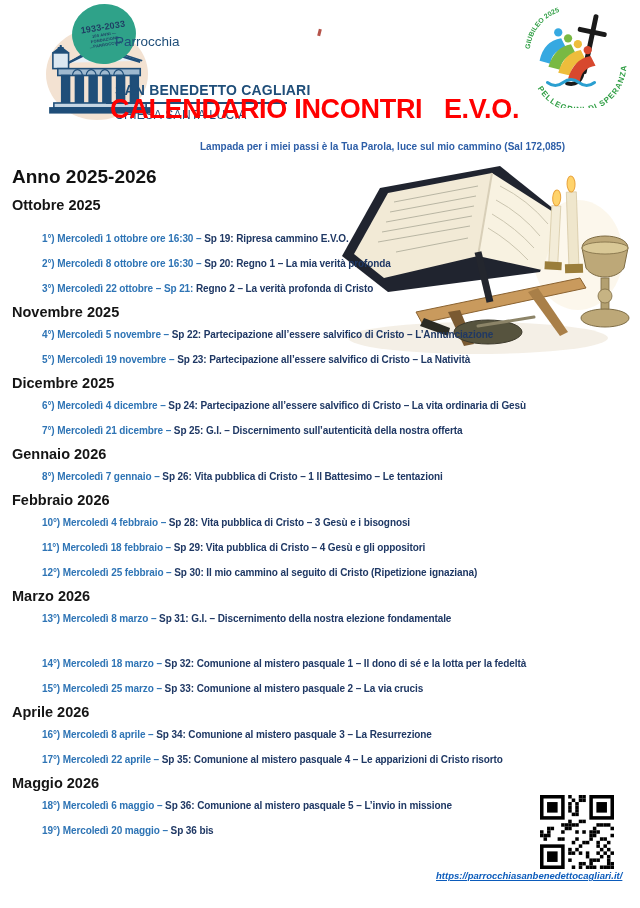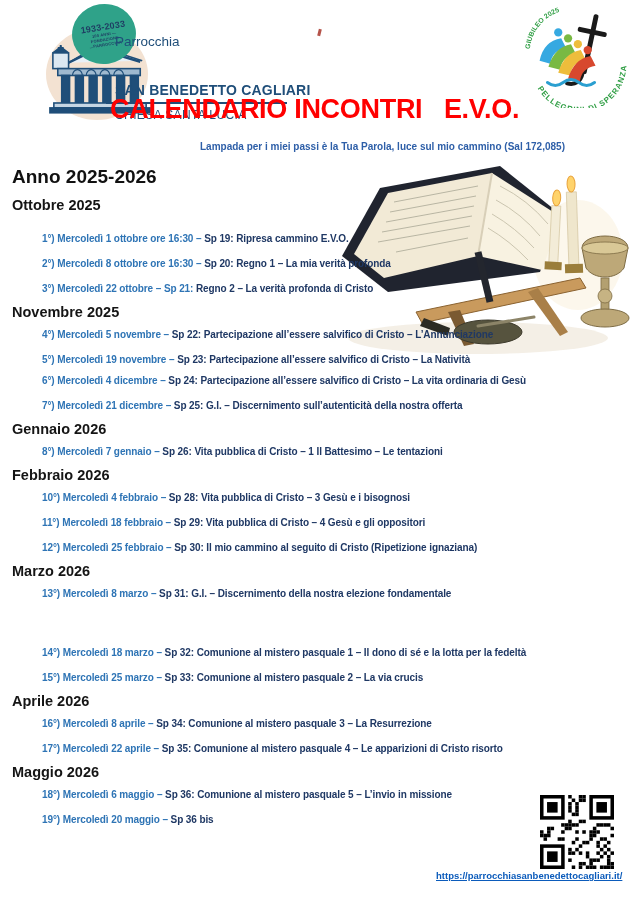--- a/index.html
+++ b/index.html
@@ -28,28 +28,28 @@
             font-size:10px;}
   
   .content{position:absolute;left:12px;top:166px;width:600px;z-index:2;}
   .year-heading{font-size:19px;line-height:22px;font-weight:bold;color:#111111;margin:0;}
   .month{margin-top:9px;}
   .month-heading{font-size:14.5px;line-height:17px;font-weight:bold;color:#151515;margin:0;}
   .item{margin-top:13px;line-height:12px;font-size:10px;font-weight:bold;padding-left:30px;
         white-space:pre-wrap;letter-spacing:-.1px;}
   .item.first{margin-top:8px;}
   .item.first-lead{margin-top:19px;}
-  .item.gap{margin-top:47px;}
+  .item.gap{margin-top:33px;}
   .t-blue{color:#2e74b5;}
   .t-dark{color:#1f3864;text-align:center;}
   
   .photo{position:absolute;left:328px;top:160px;width:312px;height:202px;z-index:0;}
   .qr{position:absolute;left:540px;top:795px;width:74px;height:74px;z-index:2;}
   .site-link{position:absolute;left:436px;top:870px;width:186px;text-align:right;z-index:2;
-             font-size:9.5px;font-weight:bold;color:#0b5bbb;
+             font-size:9.5px;font-style:italic;font-weight:bold;color:#0b5bbb;
              text-decoration:underline;}
 </style>
 </head>
 <body>
 
 <div class="page">
 
   <div class="beige-circle"></div>
 
   <svg class="church-svg" viewBox="0 0 110 85">
@@ -183,20 +183,21 @@
           <div class="item first-lead"><span class="t-blue">1°) Mercoledì 1 ottobre ore 16:30 – </span><span class="t-dark">Sp 19: Ripresa cammino E.V.O.</span></div>
           <div class="item"><span class="t-blue">2°) Mercoledì 8 ottobre ore 16:30 – </span><span class="t-dark">Sp 20: Regno 1 – La mia verità profonda</span></div>
           <div class="item"><span class="t-blue">3°) Mercoledì 22 ottobre – Sp 21: </span><span class="t-dark">Regno 2 – La verità profonda di Cristo</span></div>
         </div>
         <div class="month">
           <h3 class="month-heading">Novembre 2025</h3>
           <div class="item first"><span class="t-blue">4°) Mercoledì 5 novembre – </span><span class="t-dark">Sp 22: Partecipazione all’essere salvifico di Cristo – L’Annunciazione</span></div>
           <div class="item"><span class="t-blue">5°) Mercoledì 19 novembre – </span><span class="t-dark">Sp 23: Partecipazione all’essere salvifico di Cristo – La Natività</span></div>
         </div>
         <div class="month">
+          <h3 class="month-heading">Dicembre 2025</h3>
           <div class="item first"><span class="t-blue">6°) Mercoledì 4 dicembre – </span><span class="t-dark">Sp 24: Partecipazione all’essere salvifico di Cristo – La vita ordinaria di Gesù</span></div>
           <div class="item"><span class="t-blue">7°) Mercoledì 21 dicembre – </span><span class="t-dark">Sp 25: G.I. – Discernimento sull’autenticità della nostra offerta</span></div>
         </div>
         <div class="month">
           <h3 class="month-heading">Gennaio 2026</h3>
           <div class="item first"><span class="t-blue">8°) Mercoledì 7 gennaio – </span><span class="t-dark">Sp 26: Vita pubblica di Cristo – 1 Il Battesimo – Le tentazioni</span></div>
         </div>
         <div class="month">
           <h3 class="month-heading">Febbraio 2026</h3>
           <div class="item first"><span class="t-blue">10°) Mercoledì 4 febbraio – </span><span class="t-dark">Sp 28: Vita pubblica di Cristo – 3 Gesù e i bisognosi</span></div>

